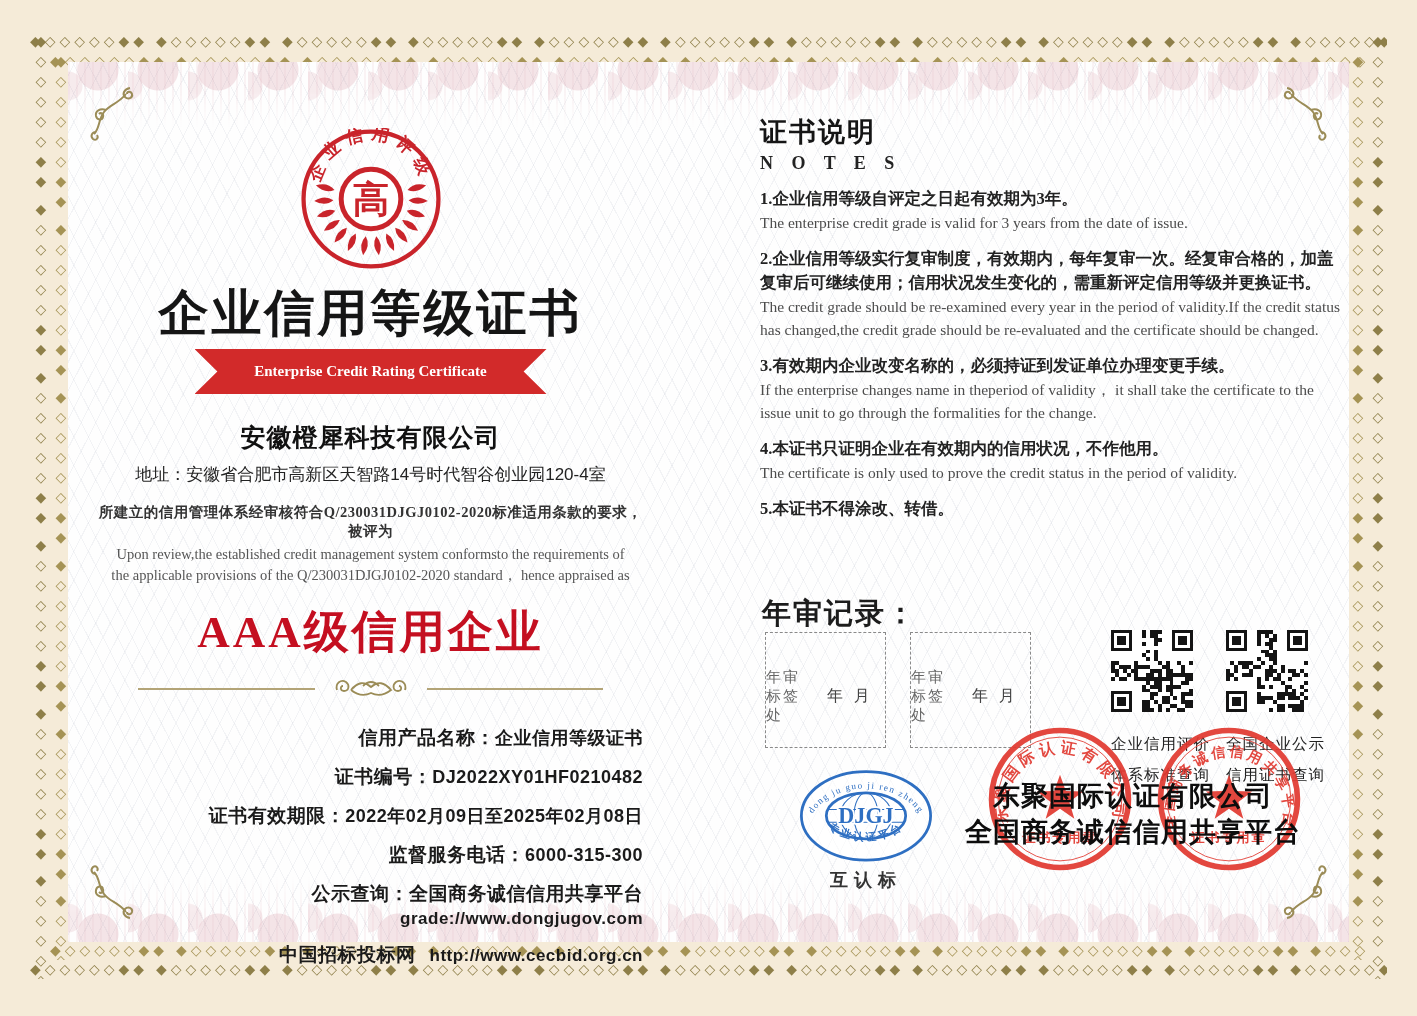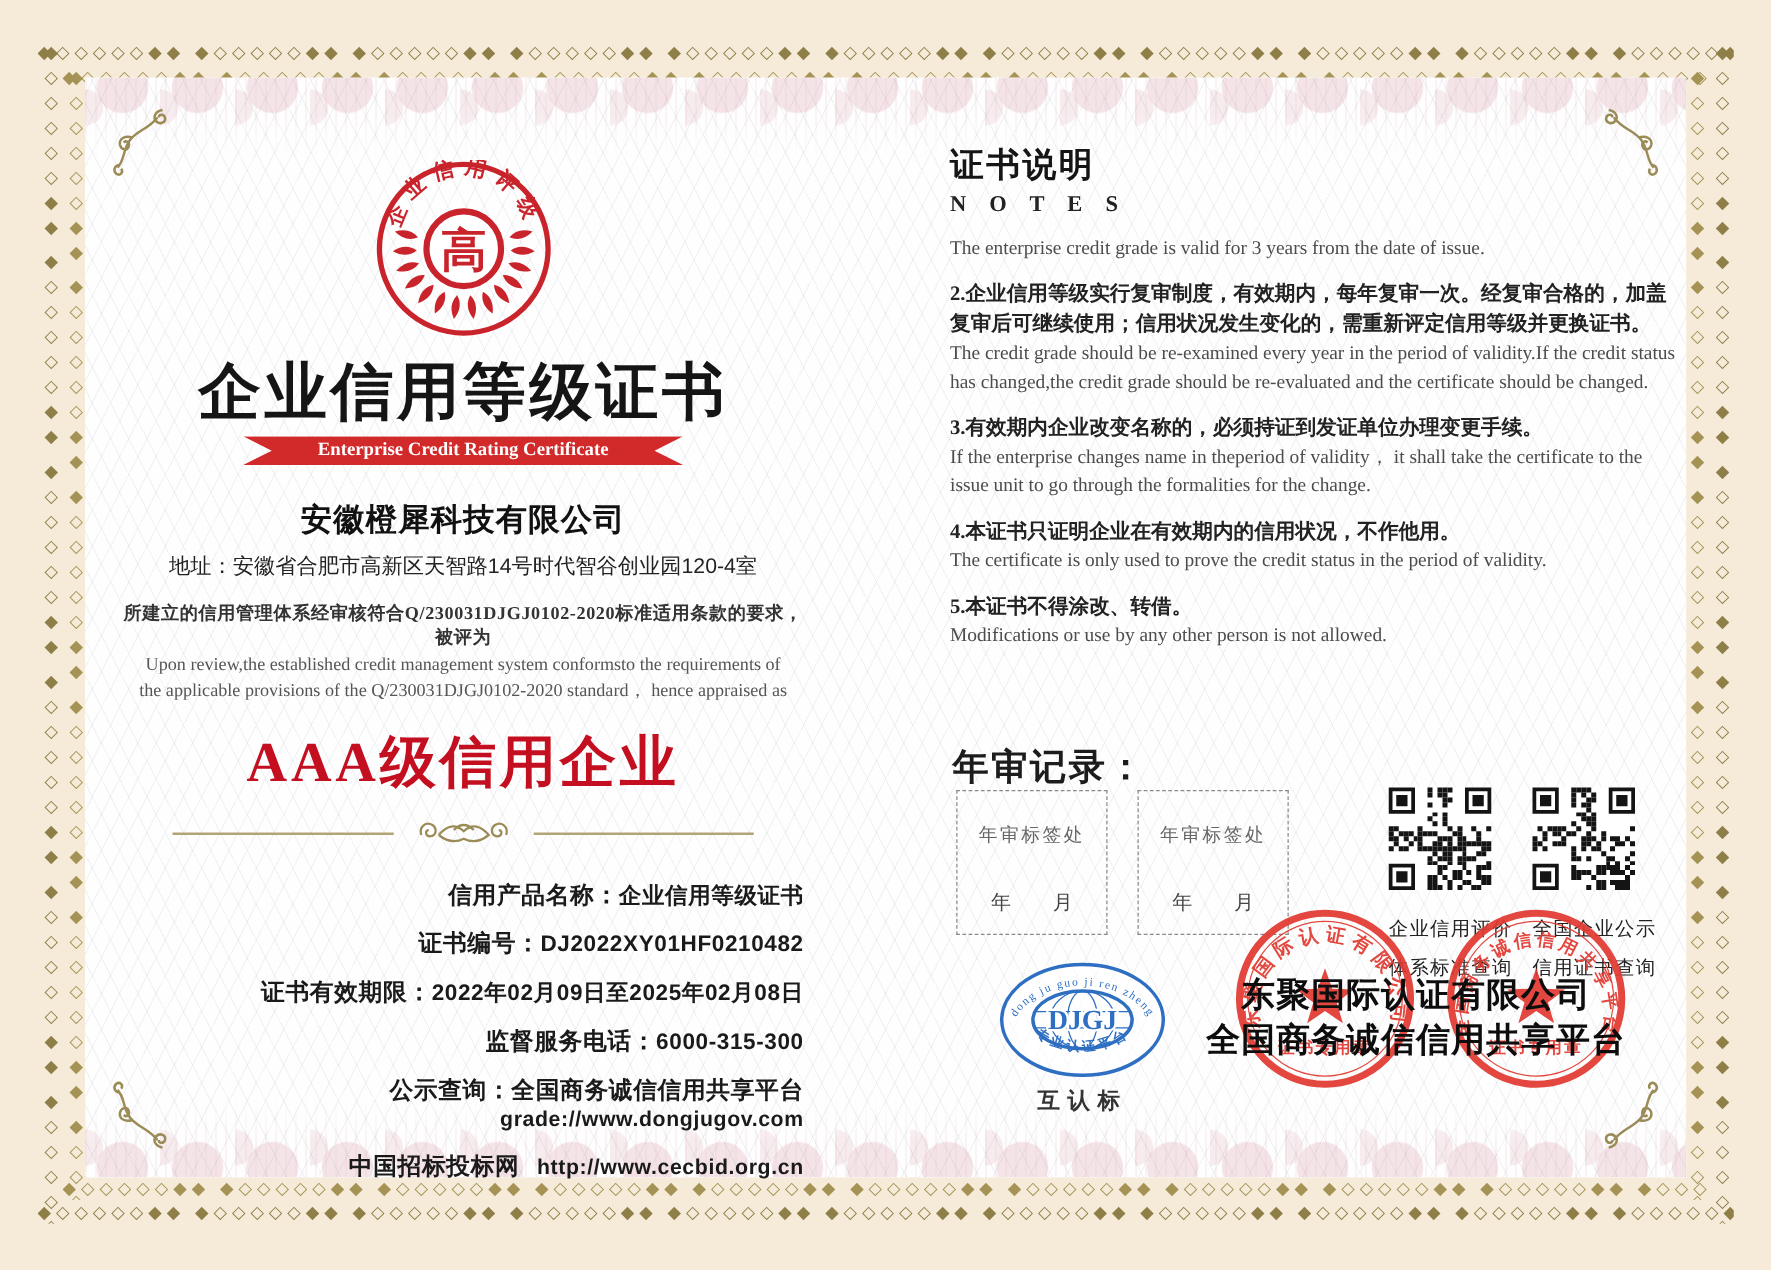--- a/index.html
+++ b/index.html
@@ -33,21 +33,21 @@
   .flourish{position:absolute;width:58px;height:62px;}
   .fl-tl{left:12px;top:18px;}
   .fl-tr{right:12px;top:18px;transform:scaleX(-1);}
   .fl-bl{left:12px;bottom:16px;transform:scaleY(-1);}
   .fl-br{right:12px;bottom:16px;transform:scale(-1,-1);}
   
   .leftcol{position:absolute;left:30px;top:66px;width:545px;text-align:center;}
   .emblem{width:142px;height:142px;display:block;margin:0 auto;}
   .cert-title{margin-top:14px;font-family:"Liberation Serif",serif;font-weight:bold;
       font-size:50px;letter-spacing:3px;color:#151515;line-height:58px;}
-  .ribbon{position:relative;margin:7px auto 0;width:352px;height:23px;background:#d22a2a;
+  .ribbon{position:relative;margin:7px auto 0;width:352px;height:45px;background:#d22a2a;
       clip-path:polygon(0 0,100% 0,93.5% 50%,100% 100%,0 100%,6.5% 50%);
       display:flex;align-items:center;justify-content:center;}
   .ribbon span{color:#fff;font-family:"Liberation Serif",serif;font-weight:bold;font-size:15px;}
   .company{margin-top:27px;font-size:25px;font-weight:bold;letter-spacing:1px;color:#111;}
   .address{margin-top:9px;font-size:17px;color:#222;}
   .appr-cn{margin-top:17px;font-family:"Liberation Serif",serif;font-size:14.5px;font-weight:bold;
       color:#333;letter-spacing:.5px;}
   .appr-en{margin-top:3px;font-family:"Liberation Serif",serif;font-size:14.5px;color:#555;line-height:21px;}
   .rating{margin-top:21px;font-family:"Liberation Serif",serif;font-weight:bold;font-size:45px;
       letter-spacing:3px;color:#c40f20;line-height:50px;}
@@ -62,21 +62,21 @@
   
   .rightcol{position:absolute;left:692px;top:52px;width:582px;text-align:left;}
   .notes-cn{font-size:27px;font-weight:bold;color:#151515;letter-spacing:2px;}
   .notes-en{margin-top:3px;font-family:"Liberation Serif",serif;font-size:18px;font-weight:bold;
       letter-spacing:7px;color:#222;}
   .note{margin-top:13px;}
   .note .cn{font-family:"Liberation Serif",serif;font-weight:bold;font-size:16.5px;color:#222;line-height:24px;}
   .note .en{font-family:"Liberation Serif",serif;font-size:15.5px;color:#4c4c4c;line-height:23px;}
   .annual-title{position:absolute;left:694px;top:532px;font-size:29px;font-weight:bold;letter-spacing:2px;}
   .review-row{position:absolute;left:697px;top:570px;display:flex;gap:24px;}
-  .review-box{width:121px;height:116px;border:1.6px dashed #8a8a8a;display:flex;flex-direction:column;
+  .review-box{width:121px;height:116px;border:1.6px dashed #8a8a8a;display:flex;flex-direction:row;
       justify-content:space-between;align-items:center;padding:26px 0 14px;box-sizing:border-box;}
   .review-box .lbl{font-family:"Liberation Serif",serif;font-size:15px;color:#666;letter-spacing:2px;}
   .review-box .ym{width:100%;display:flex;justify-content:space-around;font-family:"Liberation Serif",serif;
       font-size:16px;color:#444;padding:0 10px;box-sizing:border-box;}
   .qr-area{position:absolute;left:1043px;top:568px;display:flex;gap:31px;}
   .qr-col{width:84px;text-align:center;}
   .qr{position:relative;width:82px;height:82px;background:#fff;display:grid;
       grid-template-columns:repeat(21,1fr);grid-template-rows:repeat(21,1fr);}
   .qr i{display:block;}
   .qr i.d{background:#141414;}
@@ -227,37 +227,37 @@
           <span>中国招标投标网</span><span class="url">http://www.cecbid.org.cn</span>
         </div>
       </div>
     </div>
 
     <div class="rightcol">
       <div class="notes-cn">证书说明</div>
       <div class="notes-en">N O T E S</div>
 
       <div class="note">
+        <div class="cn">1.企业信用等级自评定之日起有效期为3年。</div>
         <div class="en">The enterprise credit grade is valid for 3 years from the date of issue.</div>
       </div>
       <div class="note">
         <div class="cn">2.企业信用等级实行复审制度，有效期内，每年复审一次。经复审合格的，加盖复审后可继续使用；信用状况发生变化的，需重新评定信用等级并更换证书。</div>
         <div class="en">The credit grade should be re-examined every year in the period of validity.If the credit status has changed,the credit grade should be re-evaluated and the certificate should be changed.</div>
       </div>
       <div class="note">
         <div class="cn">3.有效期内企业改变名称的，必须持证到发证单位办理变更手续。</div>
         <div class="en">If the enterprise changes name in theperiod of validity， it shall take the certificate to the issue unit to go through the formalities for the change.</div>
       </div>
       <div class="note">
         <div class="cn">4.本证书只证明企业在有效期内的信用状况，不作他用。</div>
         <div class="en">The certificate is only used to prove the credit status in the period of validity.</div>
       </div>
       <div class="note">
         <div class="cn">5.本证书不得涂改、转借。</div>
-        <div class="en">Modifications or use by any other person is not allowed.</div>
       </div>
     </div>
 
     <div class="annual-title">年审记录：</div>
 
     <div class="review-row">
       <div class="review-box">
         <span class="lbl">年审标签处</span>
         <span class="ym">
           <span>年</span>

